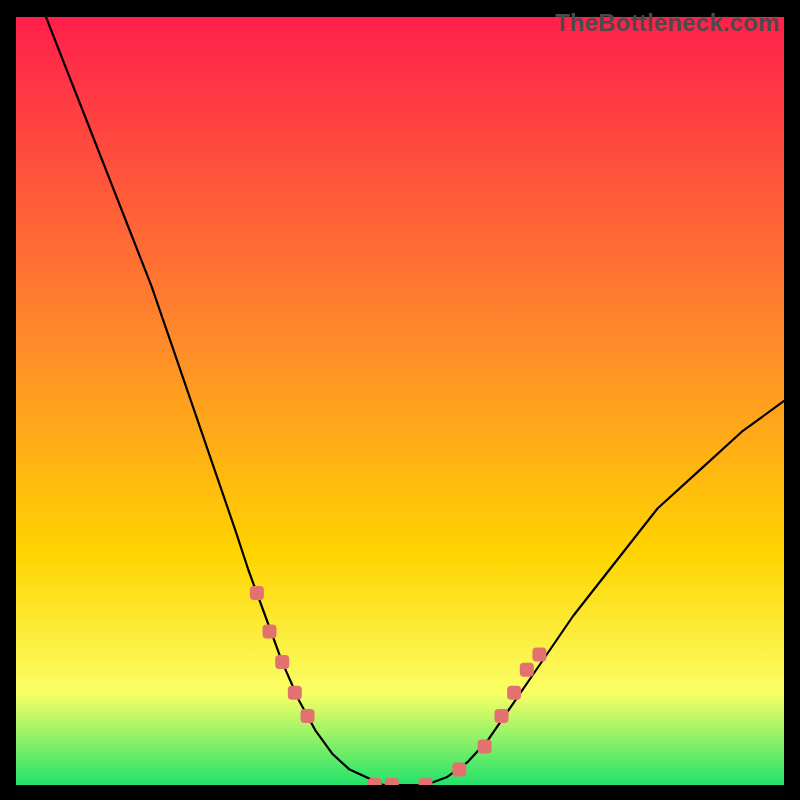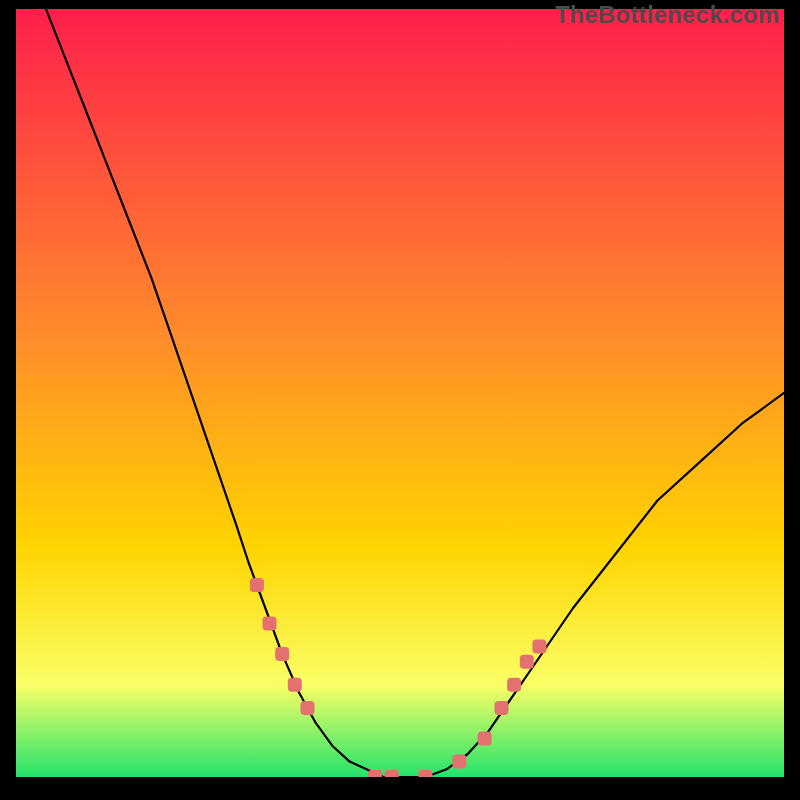--- a/index.html
+++ b/index.html
@@ -7,21 +7,21 @@
     padding: 0;
     width: 800px;
     height: 800px;
     background: #000;
     overflow: hidden;
     font-family: Arial, Helvetica, sans-serif;
   }
   .frame {
     position: absolute;
     left: 16px;
-    top: 9px;
+    top: 17px;
     width: 768px;
     height: 768px;
     background: #000;
   }
   .plot-area {
     position: absolute;
     left: 0;
     top: 0;
     width: 768px;
     height: 768px;

